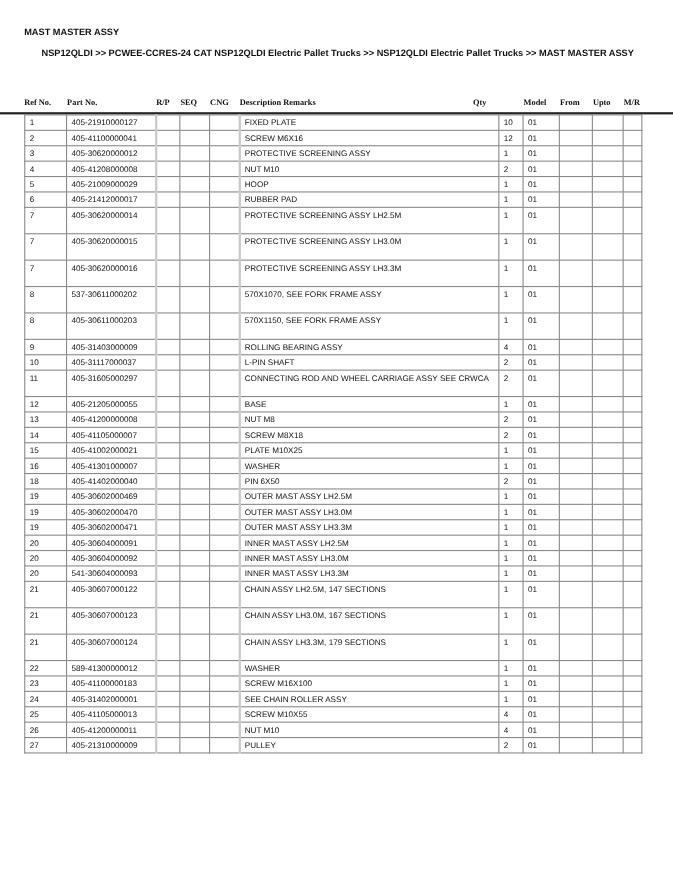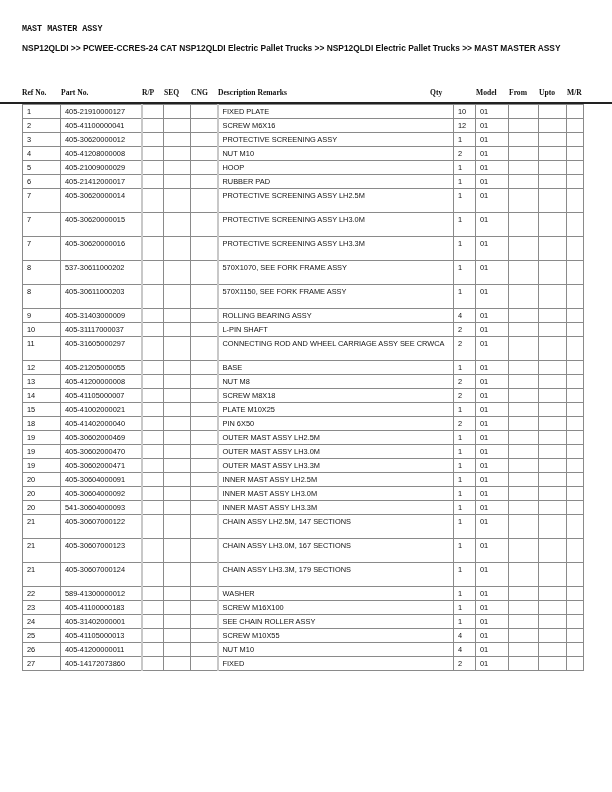--- a/index.html
+++ b/index.html
@@ -1,19 +1,19 @@
 <!DOCTYPE html>
 <html><head>
 <meta charset="utf-8">
 <style>
   html, body { margin:0; padding:0; background:#ffffff; }
   body { width:612px; height:792px; position:relative; overflow:hidden;
          font-family:"Liberation Sans", sans-serif; color:#111; }
-  .title { position:absolute; left:22px; top:24px; font-size:8.4px; font-weight:bold;font-family:Liberation Mono, monospace; }
-  .crumb { position:absolute; left:22px; top:43px; width:570px; font-size:8.4px; font-weight:bold; line-height:10px; }
+  .title { position:absolute; left:22px; top:24px; font-size:8.4px; font-weight:bold; }
+  .crumb { position:absolute; left:22px; top:43px; width:570px; font-size:8.4px; font-weight:bold; line-height:10px;text-align:center; }
   .hdr { position:absolute; top:88px; left:0; width:612px; height:12px; font-size:7.6px; font-weight:bold; }
   .hdr span { position:absolute; top:0; white-space:nowrap;font-family:Liberation Serif, serif; }
   .rule { position:absolute; left:0; top:102px; width:612px; height:2px; background:#222; }
   table { position:absolute; left:22px; top:104px; border-collapse:collapse; table-layout:fixed;
           font-size:7.4px; }
   td { border:1px solid #8a8a8a; padding:2px 4px 0 4px; vertical-align:top; line-height:10px; overflow:hidden; }
   tr.r1 td { height:11px; }
   tr.r2 td { height:21px; }
   td.sep { border-left:2px solid #c8c8c8; }
   .bottom-cut { position:absolute; left:0; top:758px; width:612px; height:40px; background:#fff; }
@@ -282,20 +282,33 @@
         <td></td>
         <td></td>
         <td class="sep">PLATE M10X25</td>
         <td>1</td>
         <td>01</td>
         <td></td>
         <td></td>
         <td></td>
       </tr>
       <tr class="r1">
+        <td>16</td>
+        <td>405-41301000007</td>
+        <td class="sep"></td>
+        <td></td>
+        <td></td>
+        <td class="sep">WASHER</td>
+        <td>1</td>
+        <td>01</td>
+        <td></td>
+        <td></td>
+        <td></td>
+      </tr>
+      <tr class="r1">
         <td>18</td>
         <td>405-41402000040</td>
         <td class="sep"></td>
         <td></td>
         <td></td>
         <td class="sep">PIN 6X50</td>
         <td>2</td>
         <td>01</td>
         <td></td>
         <td></td>
@@ -478,25 +491,25 @@
         <td></td>
         <td class="sep">NUT M10</td>
         <td>4</td>
         <td>01</td>
         <td></td>
         <td></td>
         <td></td>
       </tr>
       <tr class="r1">
         <td>27</td>
-        <td>405-14172073860</td>
-        <td class="sep"></td>
-        <td></td>
-        <td></td>
-        <td class="sep">FIXED</td>
+        <td>405-21310000009</td>
+        <td class="sep"></td>
+        <td></td>
+        <td></td>
+        <td class="sep">PULLEY</td>
         <td>2</td>
         <td>01</td>
         <td></td>
         <td></td>
         <td></td>
       </tr>
     </tbody>
 </table>
 <div class="bottom-cut"></div>
 

